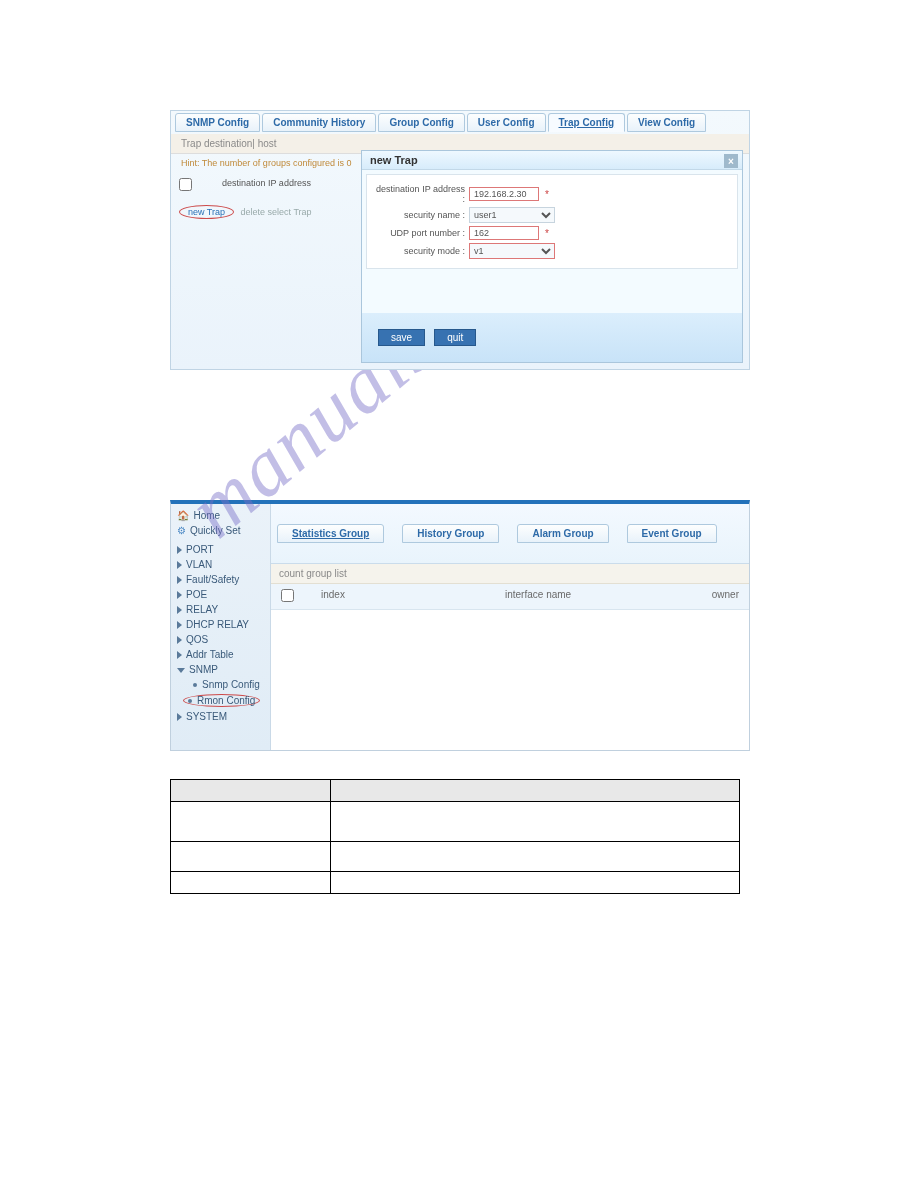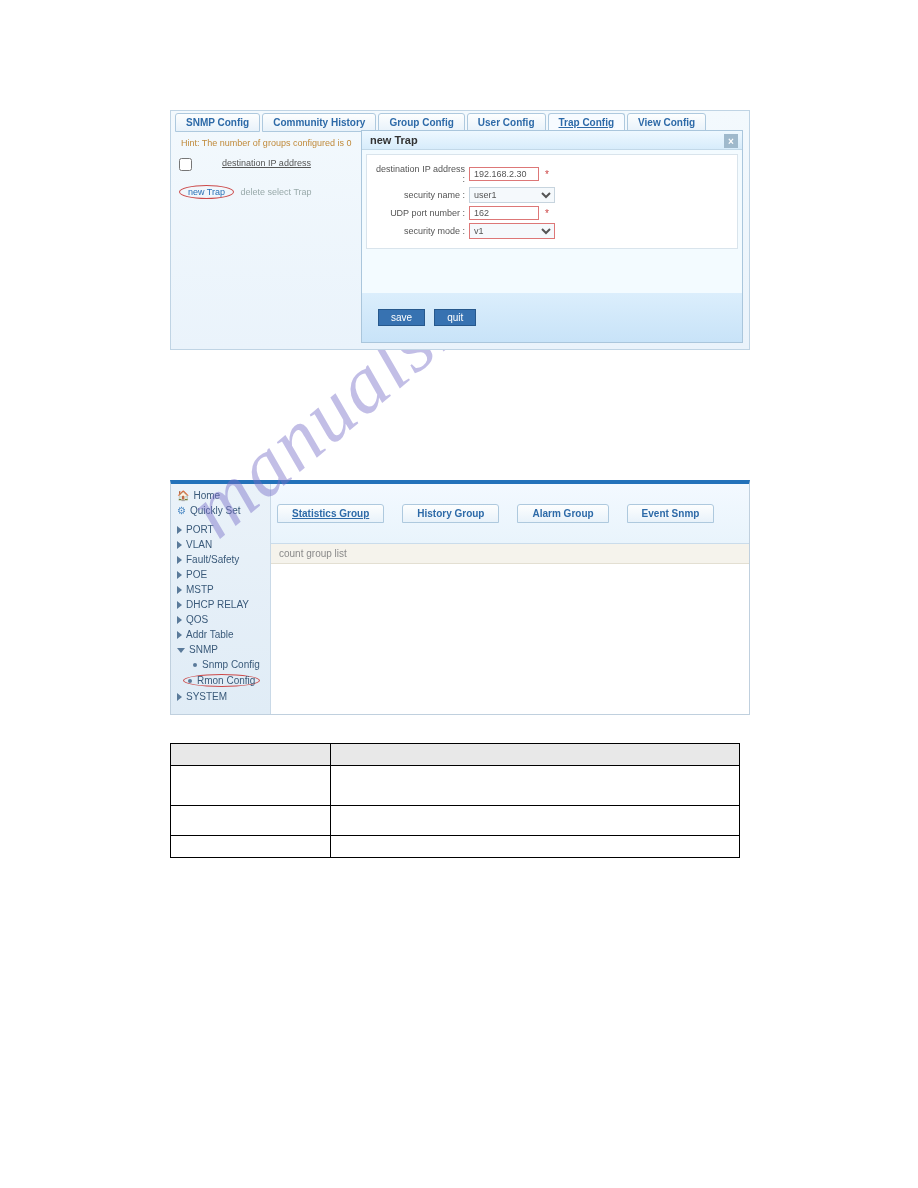--- a/index.html
+++ b/index.html
@@ -163,25 +163,26 @@
 
   <div class="shot1">
     <div class="tabs1">
       <div class="tab1">SNMP Config</div>
       <div class="tab1">Community History</div>
       <div class="tab1">Group Config</div>
       <div class="tab1">User Config</div>
       <div class="tab1 active">Trap Config</div>
       <div class="tab1">View Config</div>
     </div>
+    <div class="subhead1">Trap destination| host</div>
     <div class="hint1">Hint: The number of groups configured is 0</div>
     <div class="arrow"></div>
     <div class="shot1-body">
       <div class="leftcol">
-        <div class="hdr" style="display:flex;text-decoration:underline;">
+        <div class="hdr" style="display:flex;">
           <input type="checkbox" style="margin-right: 30px;">
           <span>destination IP address</span>
         </div>
         <div class="leftlink">
           <span class="newtrap-link">new Trap</span>
           <span class="delsel">delete select Trap</span>
         </div>
       </div>
       <div class="modal">
         <div class="modal-title">
@@ -238,21 +239,21 @@
       <div class="sb-item">
           <span class="tri"></span>
           <span>Fault/Safety</span>
         </div>
       <div class="sb-item">
           <span class="tri"></span>
           <span>POE</span>
         </div>
       <div class="sb-item">
           <span class="tri"></span>
-          <span>MSTP</span>
+          <span>RELAY</span>
         </div>
       <div class="sb-item">
           <span class="tri"></span>
           <span>DHCP RELAY</span>
         </div>
       <div class="sb-item">
           <span class="tri"></span>
           <span>QOS</span>
         </div>
       <div class="sb-item">
@@ -278,23 +279,29 @@
       <div class="sb-item">
           <span class="tri"></span>
           <span>SYSTEM</span>
         </div>
     </div>
     <div class="mainarea">
       <div class="tabs2">
         <div class="tab2 active">Statistics Group</div>
         <div class="tab2">History Group</div>
         <div class="tab2">Alarm Group</div>
-        <div class="tab2">Event Snmp</div>
+        <div class="tab2">Event Group</div>
       </div>
       <div class="listhdr">count group list</div>
+      <div class="colhdr">
+        <div class="c1"><input type="checkbox" style=""></div>
+        <div class="c2">index</div>
+        <div class="c3">interface name</div>
+        <div class="c4">owner</div>
+      </div>
       <div class="blank"></div>
     </div>
   </div>
 
   <table class="tbl">
     <tbody>
         <tr>
           <th class="c1"></th>
           <th></th>
         </tr>

